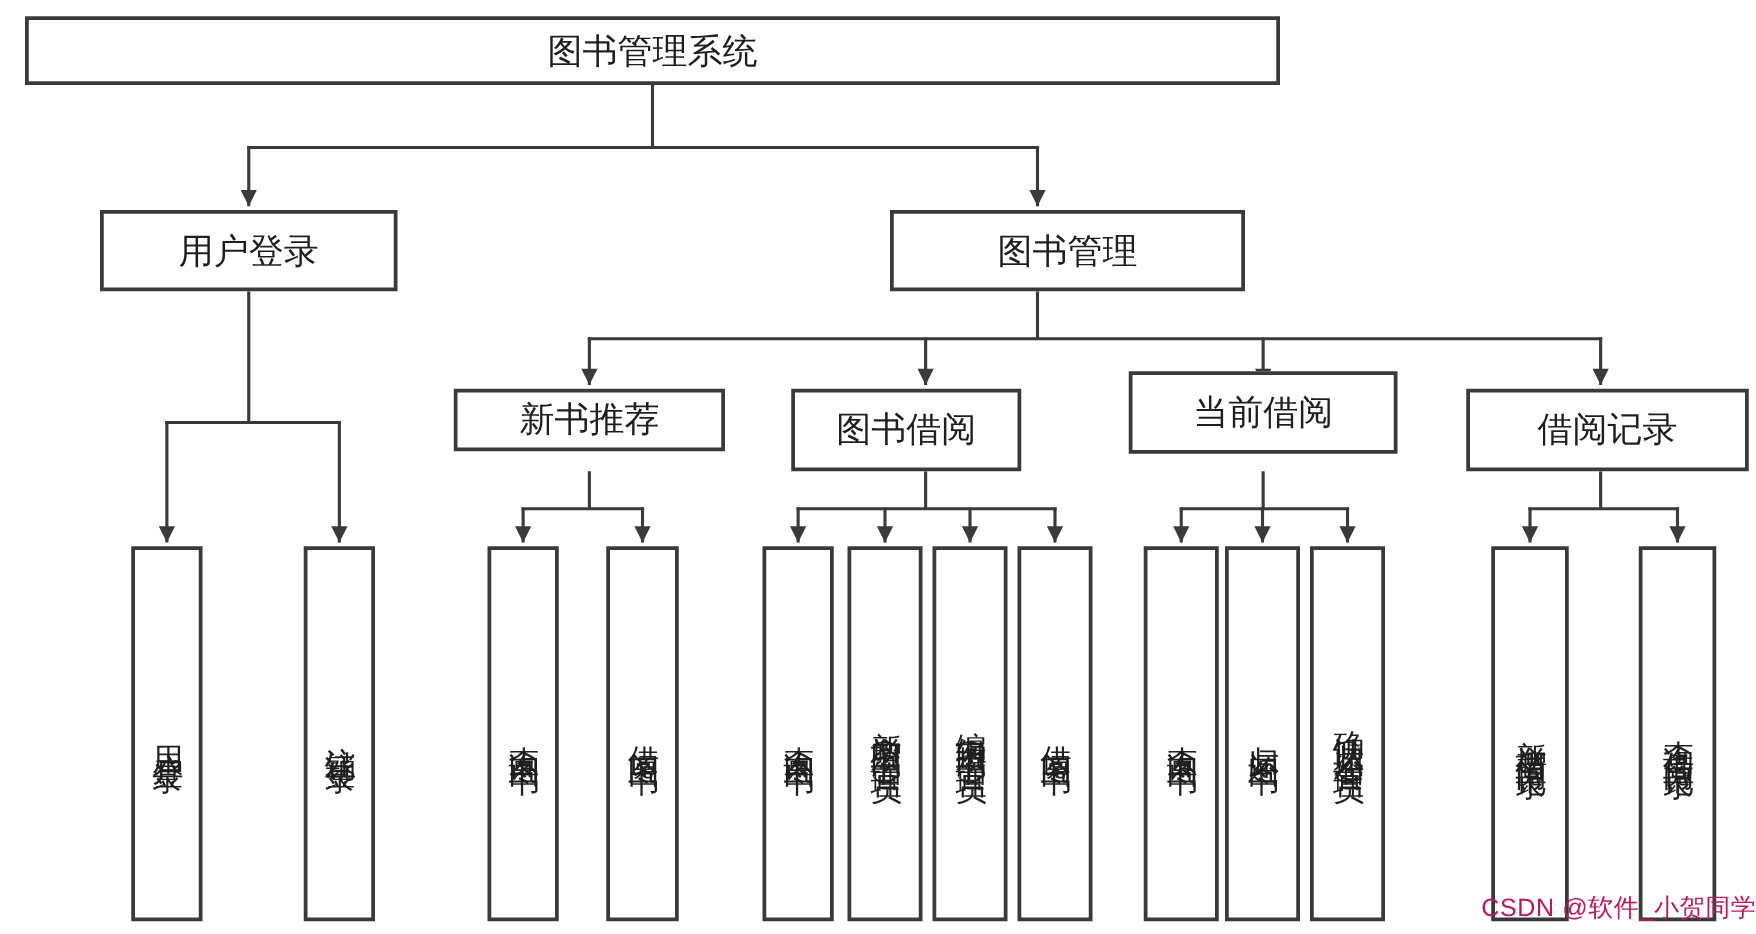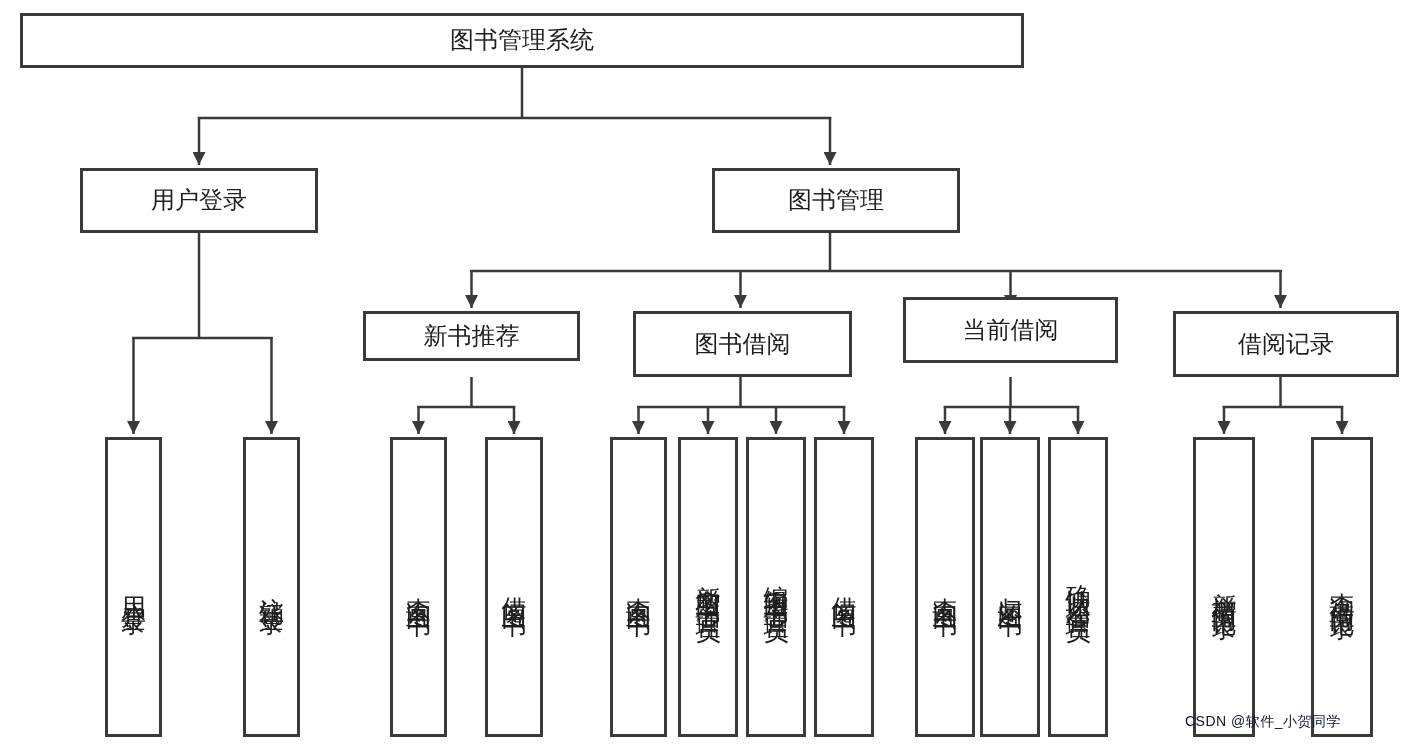--- a/index.html
+++ b/index.html
@@ -6,30 +6,30 @@
   body{
     position:relative;width:1405px;height:747px;overflow:hidden;
     font-family:"Liberation Sans","DejaVu Sans",sans-serif;color:#1e1e1e;
   }
   .connectors{position:absolute;left:0;top:0;z-index:0;}
   .ln line{stroke:#3a3a3a;stroke-width:2.5;}
   .box{
     position:absolute;z-index:1;background:#ffffff;
     border:3px solid #3a3a3a;box-sizing:border-box;
     display:flex;align-items:center;justify-content:center;
-    font-size:24px;line-height:1.2;white-space:nowrap;
+    font-size:28px;line-height:1.2;white-space:nowrap;
   }
   .leaf{
     writing-mode:vertical-rl;text-orientation:mixed;
     font-size:25px;letter-spacing:5px;line-height:1.15;
     white-space:normal;overflow:hidden;
   }
   .watermark{
     position:absolute;z-index:2;left:1185px;top:713px;
-    font-size:14px;letter-spacing:.5px;color:#0f172a;white-space:nowrap;
+    font-size:20px;letter-spacing:.5px;color:#be185d;white-space:nowrap;
   }
 </style>
 </head>
 <body>
 
 <svg class="connectors" width="1405" height="747" viewBox="0 0 1405 747">
   <defs>
     <marker id="arrow" viewBox="0 0 10 10" refX="10" refY="5" markerWidth="22" markerHeight="13" orient="auto" markerUnits="userSpaceOnUse">
       <path d="M0,0 L10,5 L0,10 z" fill="#3a3a3a"></path>
     </marker>
@@ -77,28 +77,28 @@
   </g>
 </svg>
 
 <div class="box" style="left:20px;top:13px;width:1004px;height:55px;">
   <span>图书管理系统</span>
 </div>
 
 <div class="box" style="left:80px;top:168px;width:238px;height:65px;">
   <span>用户登录</span>
 </div>
-<div class="box" style="left:712px;top:168px;width:248px;height:65px;">
+<div class="box" style="left:712px;top:168px;width:284px;height:65px;">
   <span>图书管理</span>
 </div>
 
 <div class="box" style="left:363px;top:311px;width:217px;height:50px;">
   <span>新书推荐</span>
 </div>
-<div class="box" style="left:633px;top:311px;width:219px;height:66px;">
+<div class="box" style="left:633px;top:311px;width:184px;height:66px;">
   <span>图书借阅</span>
 </div>
 <div class="box" style="left:903px;top:297px;width:215px;height:66px;">
   <span>当前借阅</span>
 </div>
 <div class="box" style="left:1173px;top:311px;width:226px;height:66px;">
   <span>借阅记录</span>
 </div>
 
 <div class="box leaf" style="left:105px;top:437px;width:57px;height:300px;">

